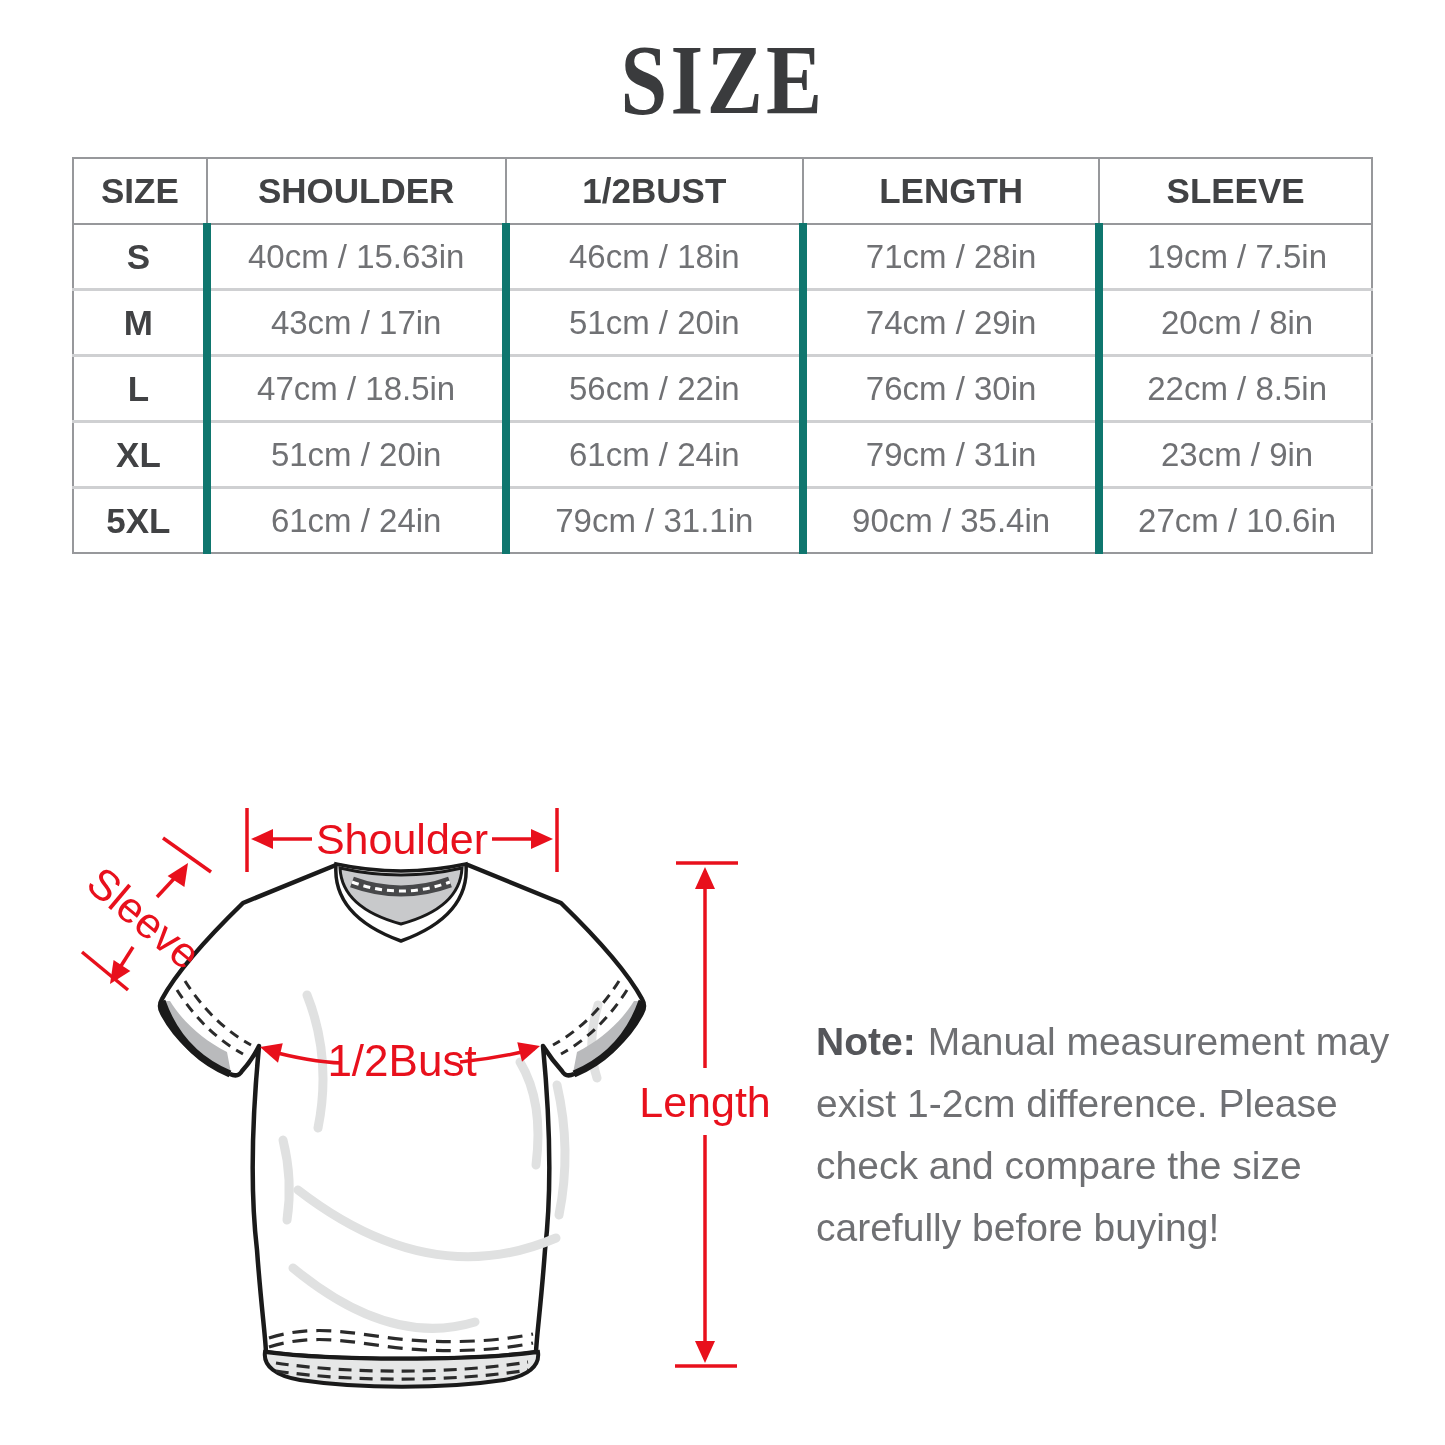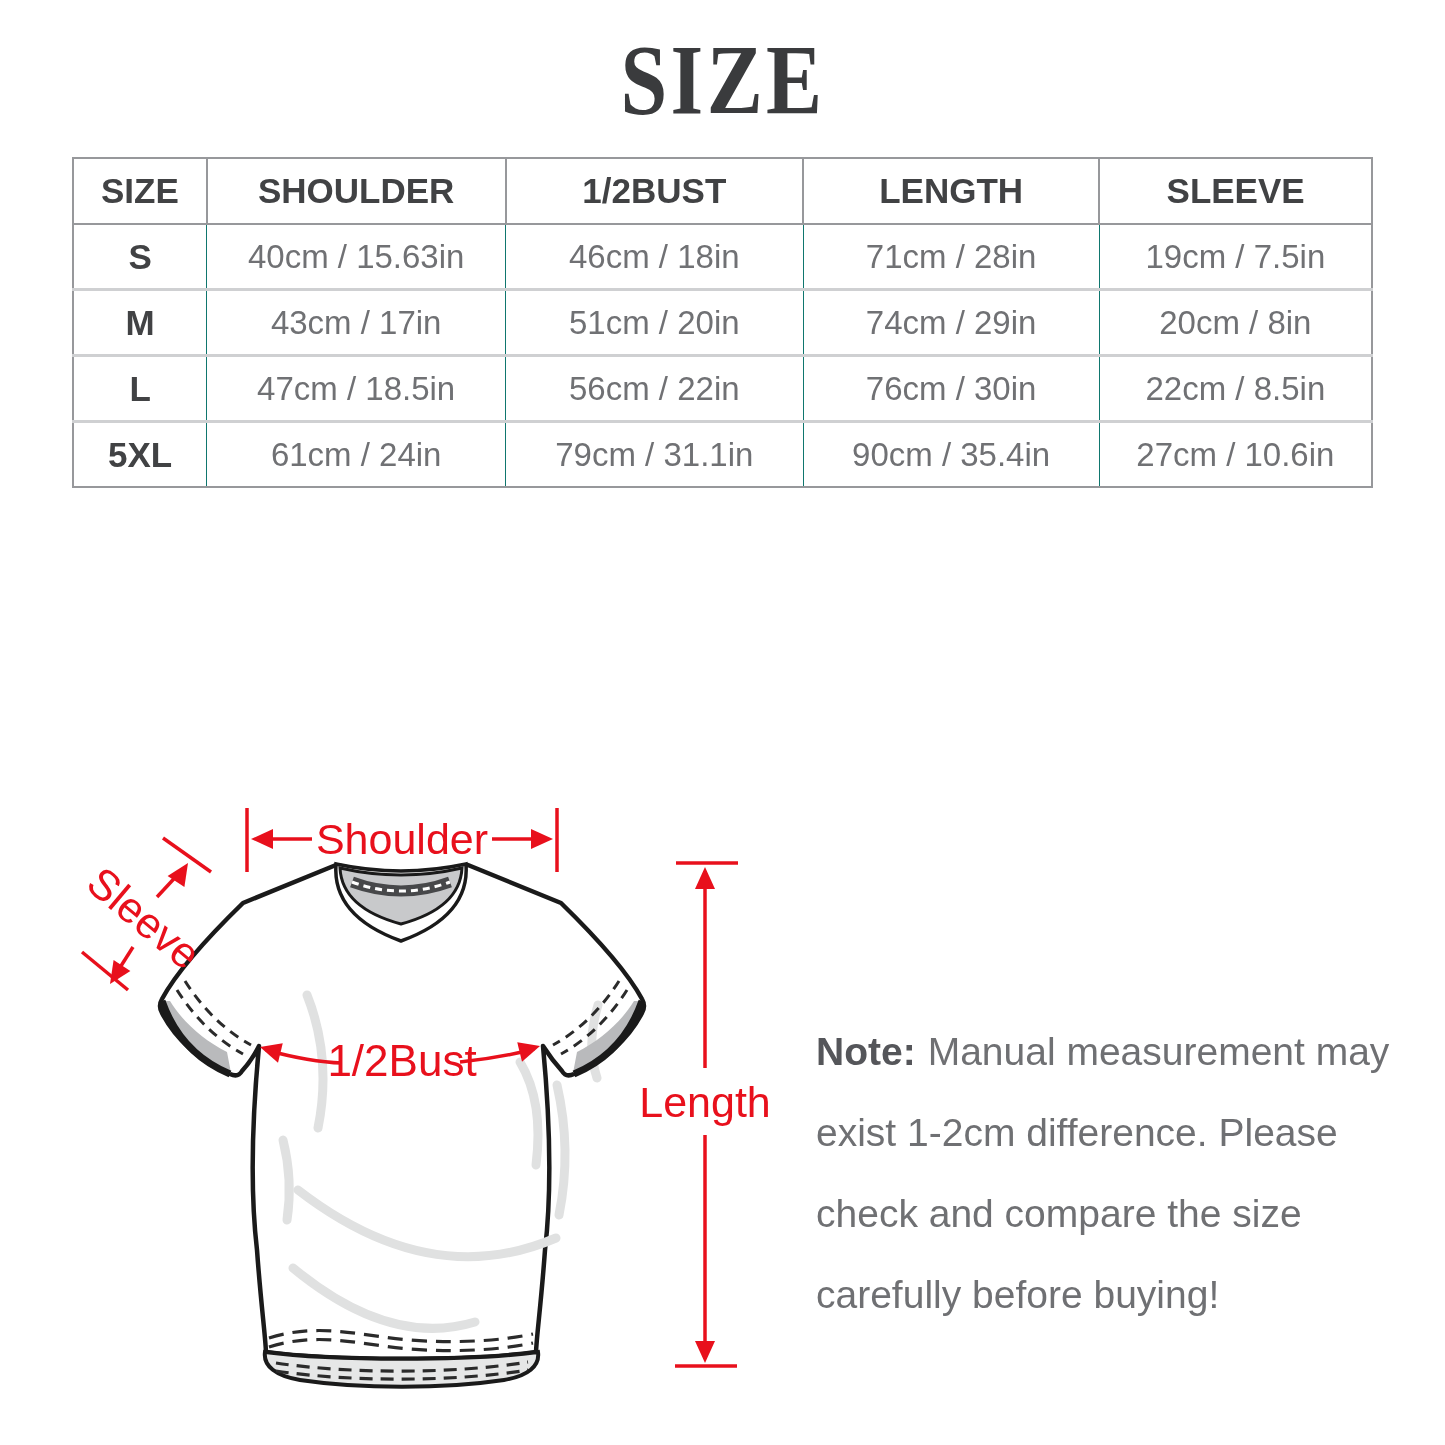--- a/index.html
+++ b/index.html
@@ -8,29 +8,29 @@
   
   .title{position:absolute;top:28px;left:0;width:100%;text-align:center;margin:0;}
   .title span{display:inline-block;font-family:"Liberation Serif",serif;font-weight:700;
         font-size:100px;line-height:104px;color:#3a3b3d;letter-spacing:4px;
         transform:scaleX(.84);transform-origin:center;}
   
   table.size-table{position:absolute;left:72px;top:157px;width:1301px;border-collapse:collapse;
         table-layout:fixed;text-align:center;border:2px solid #97989b;}
   .size-table th{height:62px;font-size:35px;font-weight:700;color:#414244;
         border-left:2px solid #97989b;}
-  .size-table td{height:61px;font-size:33px;color:#707174;border-left:1px solid #0f766e;
+  .size-table td{height:61px;font-size:33px;color:#707174;border-left:8px solid #0f766e;
         border-top:3px solid #cfd0d2;}
   .size-table th:first-child,.size-table td:first-child{border-left:none;}
   .size-table tbody tr:first-child td{border-top:2px solid #97989b;}
   .size-table td.size-col{font-size:35px;font-weight:700;color:#414244;}
   
   .diagram{position:absolute;left:55px;top:790px;width:720px;height:660px;}
   
-  .note{position:absolute;left:816px;top:972px;width:600px;font-size:39px;line-height:81px;
+  .note{position:absolute;left:816px;top:972px;width:600px;font-size:39px;line-height:62px;
         color:#6f7073;}
   .note b{color:#55565a;font-weight:700;margin-right:12px;}
 </style>
 </head>
 <body>
 
 <div class="page">
 
   <h1 class="title">
     <span>SIZE</span>
@@ -67,20 +67,27 @@
         <td>51cm / 20in</td>
         <td>74cm / 29in</td>
         <td>20cm / 8in</td>
       </tr>
       <tr>
         <td class="size-col">L</td>
         <td>47cm / 18.5in</td>
         <td>56cm / 22in</td>
         <td>76cm / 30in</td>
         <td>22cm / 8.5in</td>
+      </tr>
+      <tr>
+        <td class="size-col">XL</td>
+        <td>51cm / 20in</td>
+        <td>61cm / 24in</td>
+        <td>79cm / 31in</td>
+        <td>23cm / 9in</td>
       </tr>
       <tr>
         <td class="size-col">5XL</td>
         <td>61cm / 24in</td>
         <td>79cm / 31.1in</td>
         <td>90cm / 35.4in</td>
         <td>27cm / 10.6in</td>
       </tr>
     </tbody>
   </table>

